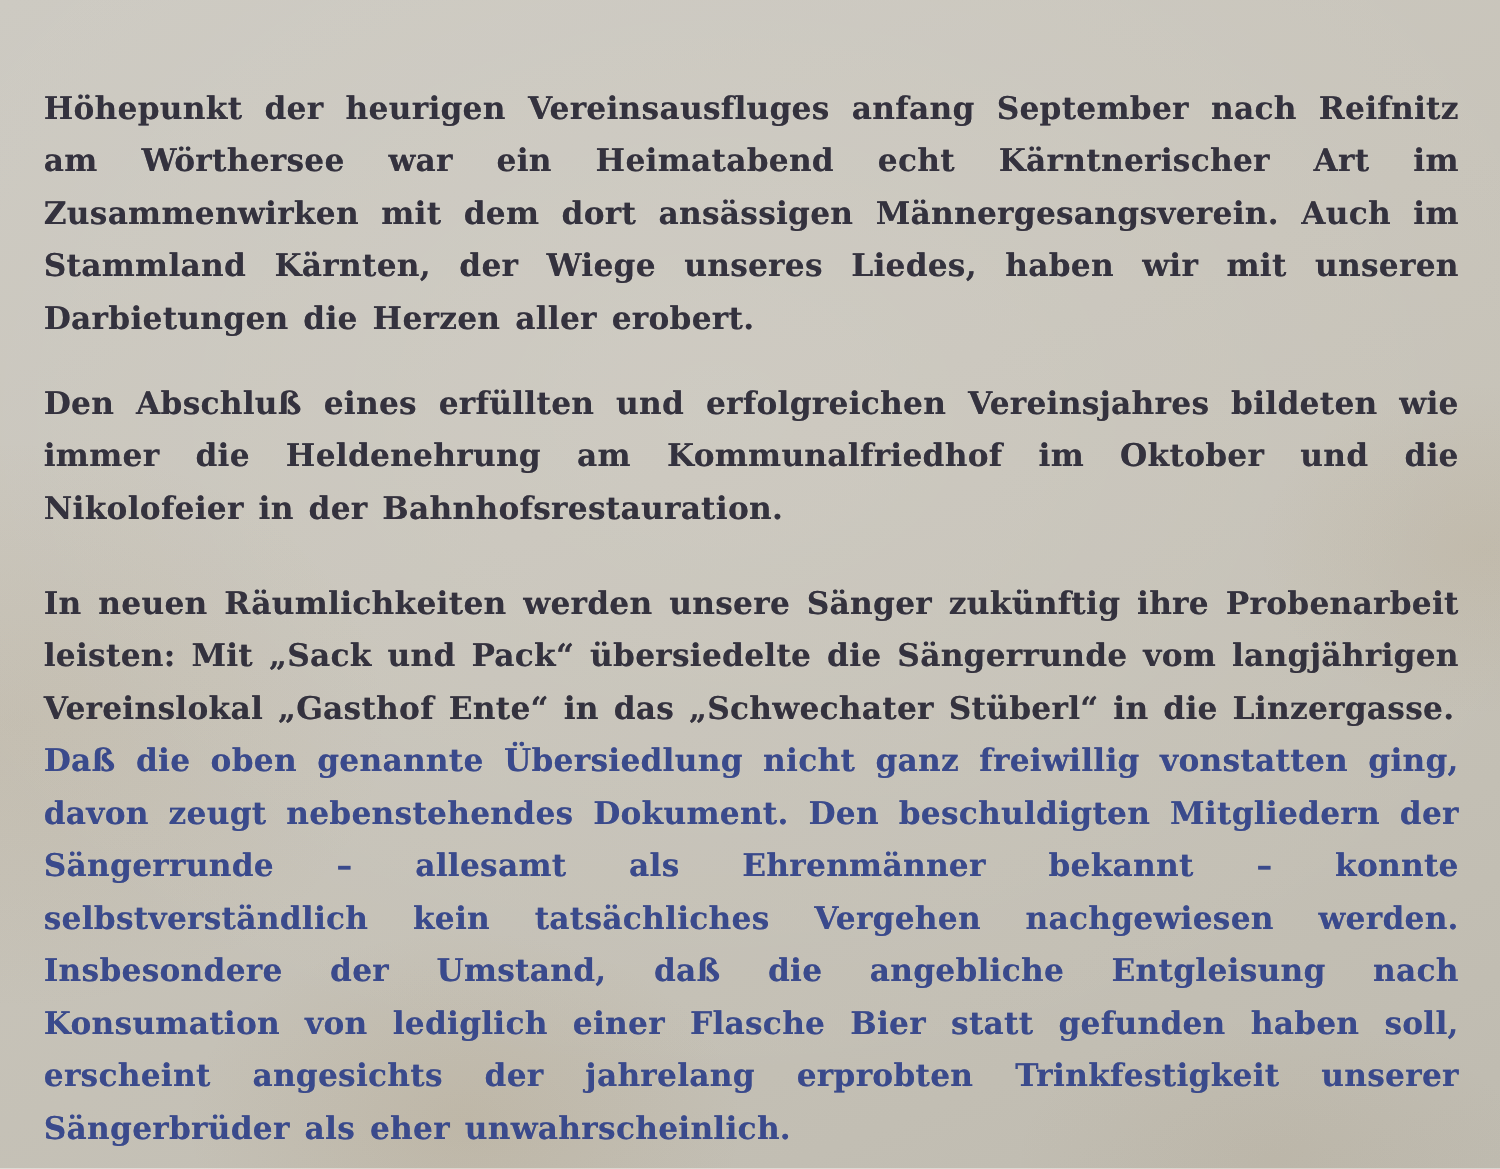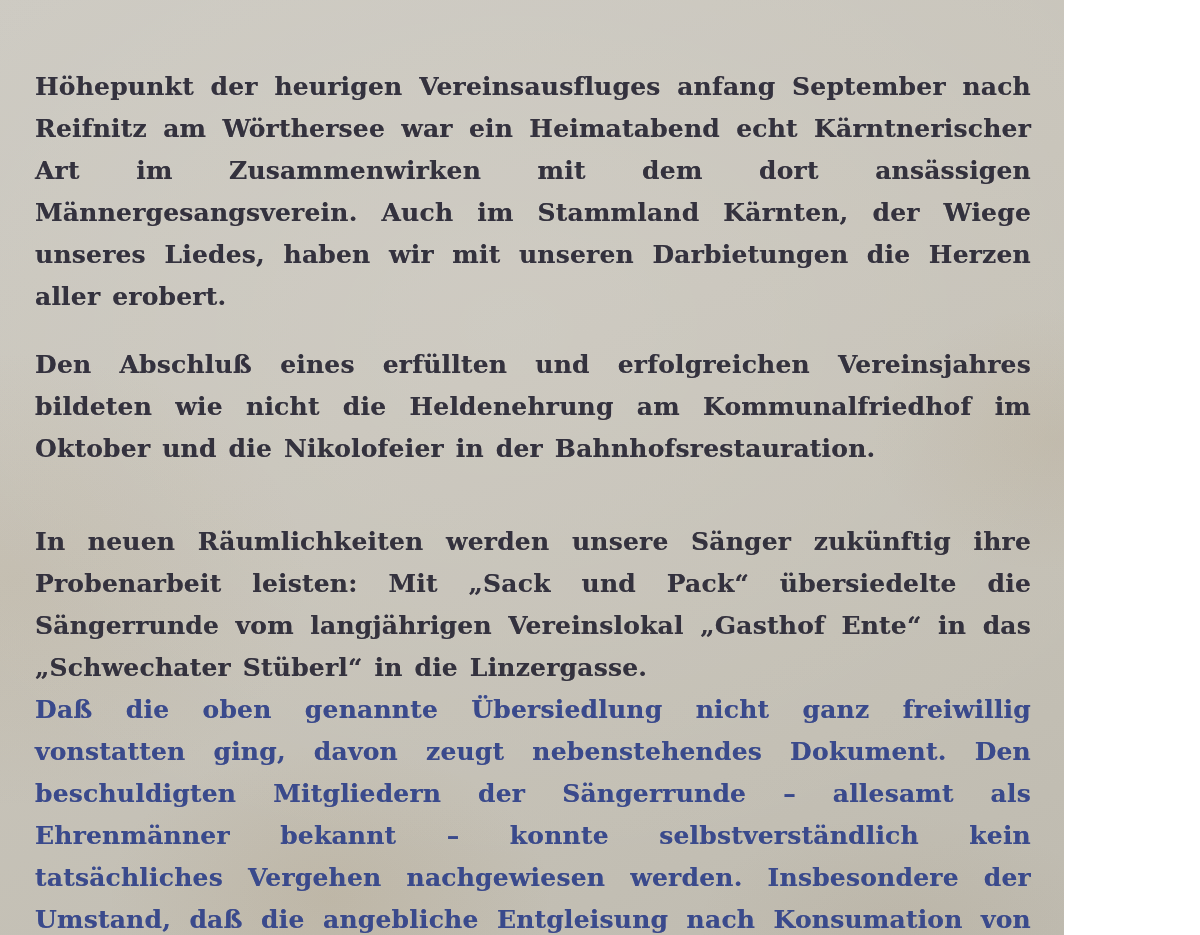--- a/index.html
+++ b/index.html
@@ -7,21 +7,21 @@
     padding: 0;
     width: 1200px;
     height: 935px;
     overflow: hidden;
     font-family: "DejaVu Serif", serif;
   }
 
   
   .paper {
     position: relative;
-    width: 1064px;
+    width: 1200px;
     height: 935px;
     box-sizing: border-box;
     background:
       radial-gradient(ellipse 320px 220px at 31% 96%, rgba(152,121,72,0.12), rgba(152,121,72,0) 70%),
       radial-gradient(ellipse 260px 190px at 99% 47%, rgba(152,121,72,0.10), rgba(152,121,72,0) 70%),
       radial-gradient(ellipse 420px 320px at 1% 62%, rgba(150,124,80,0.09), rgba(150,124,80,0) 72%),
       radial-gradient(ellipse 300px 160px at 85% 99%, rgba(140,115,75,0.08), rgba(140,115,75,0) 70%),
       radial-gradient(ellipse 950px 720px at 48% 35%, rgba(255,255,255,0.10), rgba(255,255,255,0) 78%),
       linear-gradient(158deg, #cdcac2 0%, #c8c4ba 42%, #c3bfb4 78%, #bfbbb0 100%);
   }
@@ -49,31 +49,31 @@
     color: #34323e;
     text-shadow: 0 0 0.5px rgba(45, 43, 58, 0.55);
   }
 
   .ink-blue {
     color: #3a4a8c;
     text-shadow: 0 0 0.5px rgba(52, 66, 130, 0.55);
   }
 
   .gap-section { margin-top: 26px; }
-  .gap-section-large { margin-top: 51px; }
+  .gap-section-large { margin-top: 34px; }
 </style>
 </head>
 <body>
 
 <div class="paper">
   <div class="text-column">
 
     <p class="para ink-dark">Höhepunkt der heurigen Vereinsausfluges anfang September nach Reifnitz am Wörthersee war ein Heimatabend echt Kärntnerischer Art im Zusammenwirken mit dem dort ansässigen Männergesangsverein. Auch im Stammland Kärnten, der Wiege unseres Liedes, haben wir mit unseren Darbietungen die Herzen aller erobert.</p>
 
 
-    <p class="para ink-dark gap-section">Den Abschluß eines erfüllten und erfolgreichen Vereinsjahres bildeten wie nicht die Heldenehrung am Kommunalfriedhof im Oktober und die Nikolofeier in der Bahnhofsrestauration.</p>
+    <p class="para ink-dark gap-section">Den Abschluß eines erfüllten und erfolgreichen Vereinsjahres bildeten wie immer die Heldenehrung am Kommunalfriedhof im Oktober und die Nikolofeier in der Bahnhofsrestauration.</p>
 
     <p class="para ink-dark gap-section-large">In neuen Räumlichkeiten werden unsere Sänger zukünftig ihre Probenarbeit leisten: Mit „Sack und Pack“ übersiedelte die Sängerrunde vom langjährigen Vereinslokal „Gasthof Ente“ in das „Schwechater Stüberl“ in die Linzergasse.</p>
 
     <p class="para ink-blue">Daß die oben genannte Übersiedlung nicht ganz freiwillig vonstatten ging, davon zeugt nebenstehendes Dokument. Den beschuldigten Mitgliedern der Sängerrunde – allesamt als Ehrenmänner bekannt – konnte selbstverständlich kein tatsächliches Vergehen nachgewiesen werden. Insbesondere der Umstand, daß die angebliche Entgleisung nach Konsumation von lediglich einer Flasche Bier statt gefunden haben soll, erscheint angesichts der jahrelang erprobten Trinkfestigkeit unserer Sängerbrüder als eher unwahrscheinlich.</p>
 
   </div>
 </div>
 
 </body></html>

